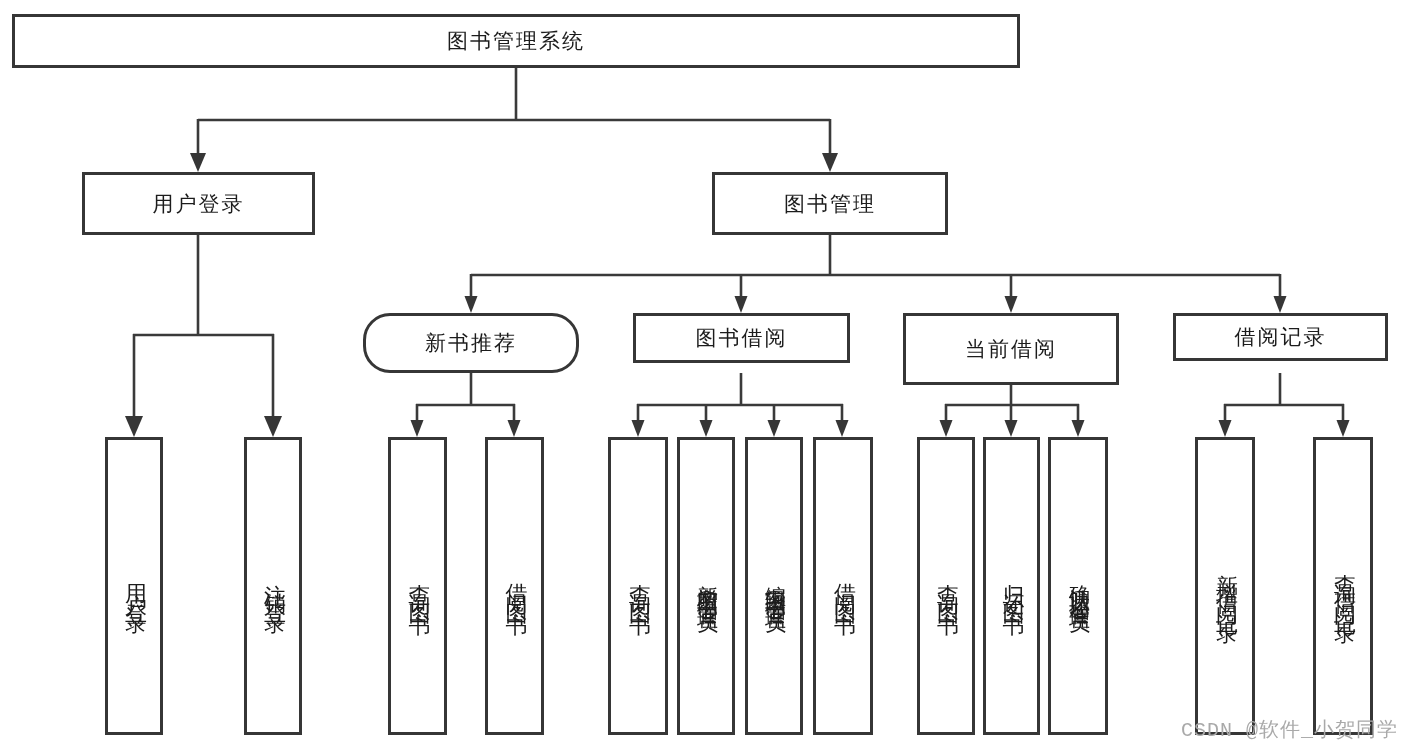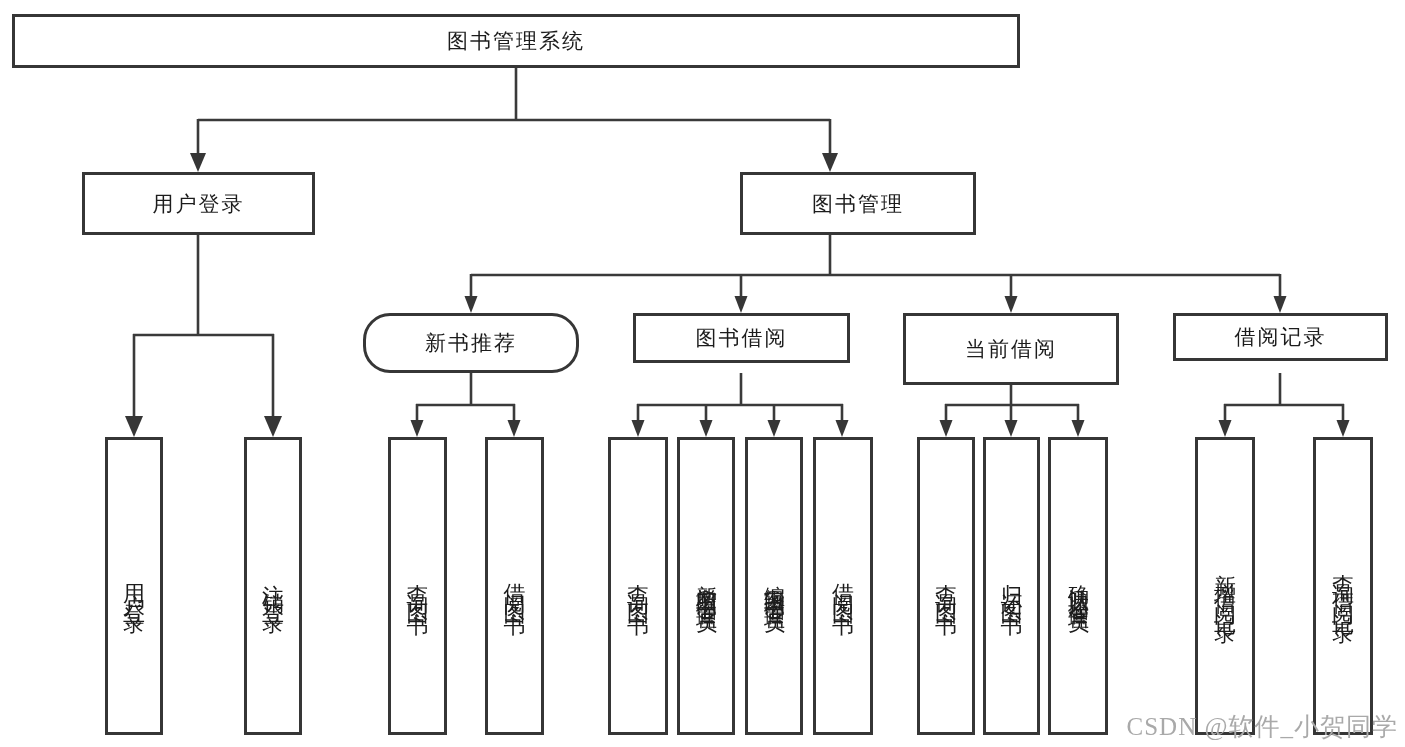--- a/index.html
+++ b/index.html
@@ -1,37 +1,37 @@
 <!DOCTYPE html>
 <html><head>
 <meta charset="utf-8">
 <style>
   * { margin:0; padding:0; box-sizing:border-box; }
   html,body { background:#ffffff; }
   .canvas {
     position:relative; width:1405px; height:747px; background:#ffffff;
-    font-family:Liberation Serif, serif; overflow:hidden;
+    font-family:Liberation Mono, monospace; overflow:hidden;
   }
   .wires { position:absolute; left:0; top:0; width:1405px; height:747px; pointer-events:none; }
   .wires line { stroke:#3a3a3a; stroke-width:2.6; }
   .wires polygon { fill:#363636; }
   .node {
     position:absolute; border:3px solid #363636; background:#ffffff;
     display:flex; align-items:center; justify-content:center;
     color:#1c1c1c;
   }
   .hnode { font-size:21px; letter-spacing:2px; white-space:nowrap; }
   .vnode {
     writing-mode:vertical-rl; text-orientation:mixed;
     font-size:22px; letter-spacing:10px; line-height:1;
   }
   .vnode.long { font-size:21px; letter-spacing:4px; }
   .watermark {
     position:absolute; right:7px; bottom:4px;
-    font-size:25px; color:#a9a9a9; letter-spacing:1px; white-space:nowrap;
+    font-size:20px; color:#a9a9a9; letter-spacing:1px; white-space:nowrap;
   }
 </style>
 </head>
 <body>
 
 <div class="canvas">
 
   <svg class="wires" viewBox="0 0 1405 747">
 
     <g>
@@ -104,21 +104,21 @@
       <line x1="1225" y1="404" x2="1225" y2="421"></line>
       <polygon points="1218.5,420 1231.5,420 1225,437"></polygon>
       <line x1="1343" y1="404" x2="1343" y2="421"></line>
       <polygon points="1336.5,420 1349.5,420 1343,437"></polygon>
     </g>
   </svg>
 
   <div class="node hnode" style="left:12px;top:14px;width:1008px;height:54px;">图书管理系统</div>
 
   <div class="node hnode" style="left:82px;top:172px;width:233px;height:63px;">用户登录</div>
-  <div class="node hnode" style="left:740px;top:172px;width:236px;height:63px;">图书管理</div>
+  <div class="node hnode" style="left:712px;top:172px;width:236px;height:63px;">图书管理</div>
 
   <div class="node hnode" style="left:363px;top:313px;width:216px;height:60px;border-radius:27px;">新书推荐</div>
   <div class="node hnode" style="left:633px;top:313px;width:217px;height:50px;">图书借阅</div>
   <div class="node hnode" style="left:903px;top:313px;width:216px;height:72px;">当前借阅</div>
   <div class="node hnode" style="left:1173px;top:313px;width:215px;height:48px;">借阅记录</div>
 
   <div class="node vnode" style="left:105px;top:437px;width:58px;height:298px;">用户登录</div>
   <div class="node vnode" style="left:244px;top:437px;width:58px;height:298px;">注销登录</div>
 
   <div class="node vnode" style="left:388px;top:437px;width:59px;height:298px;">查询图书</div>

